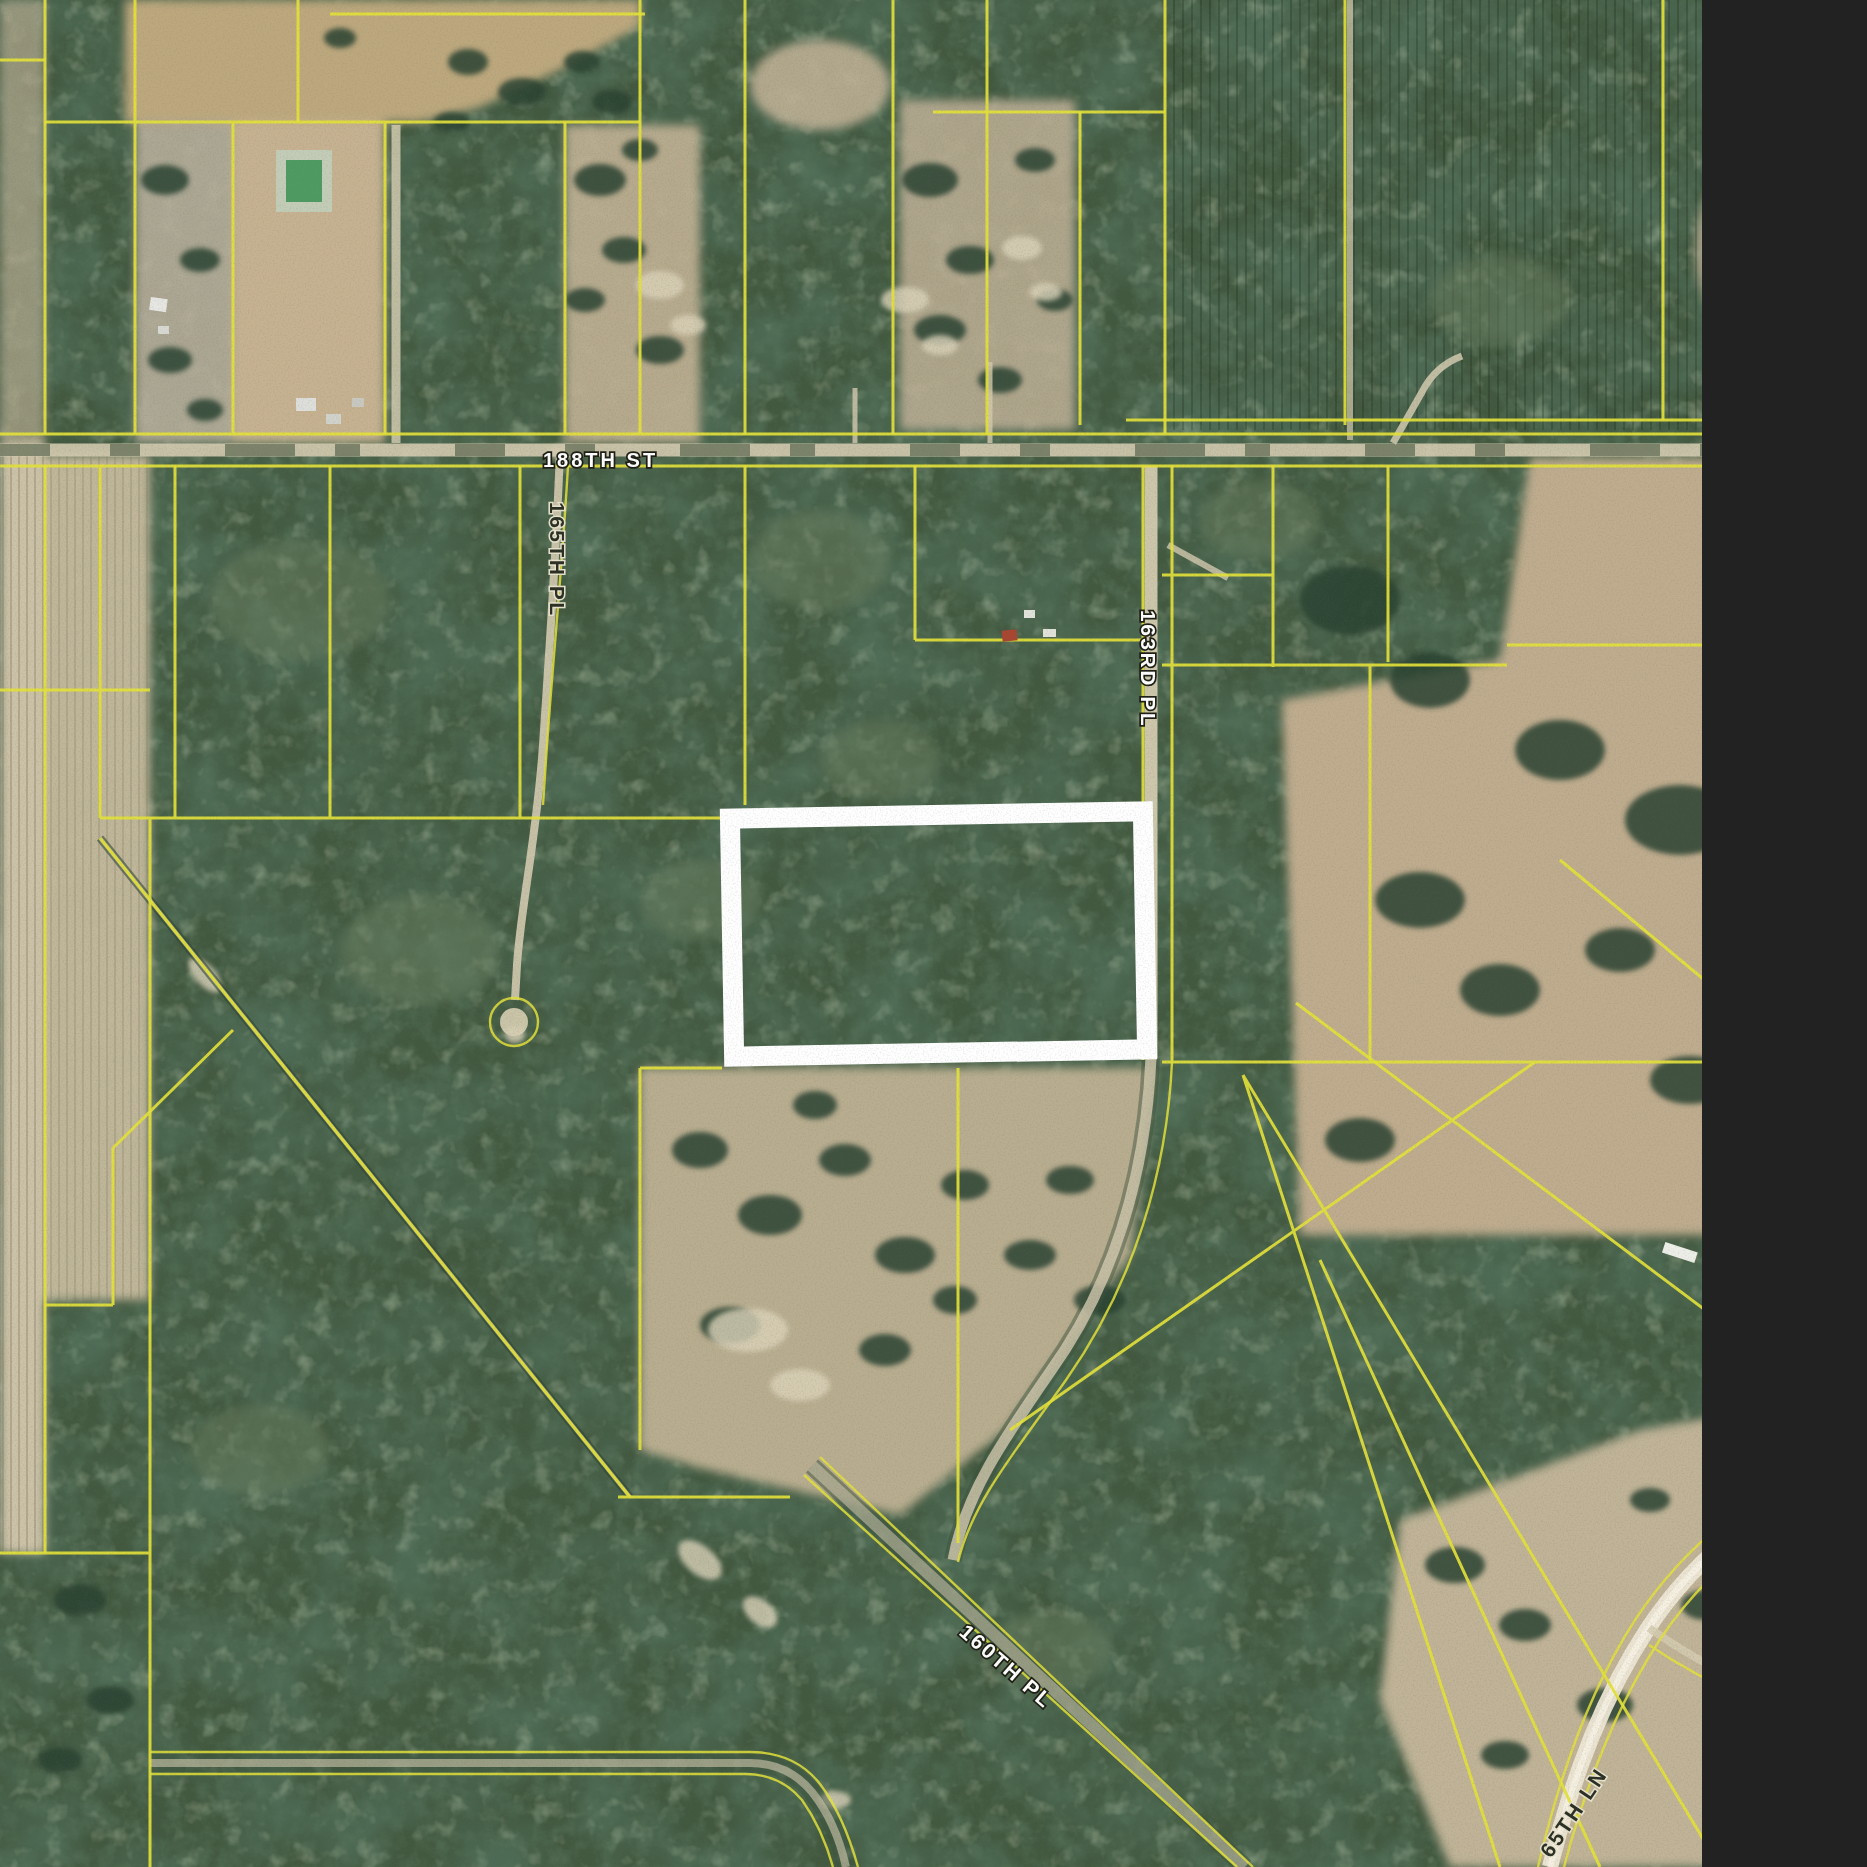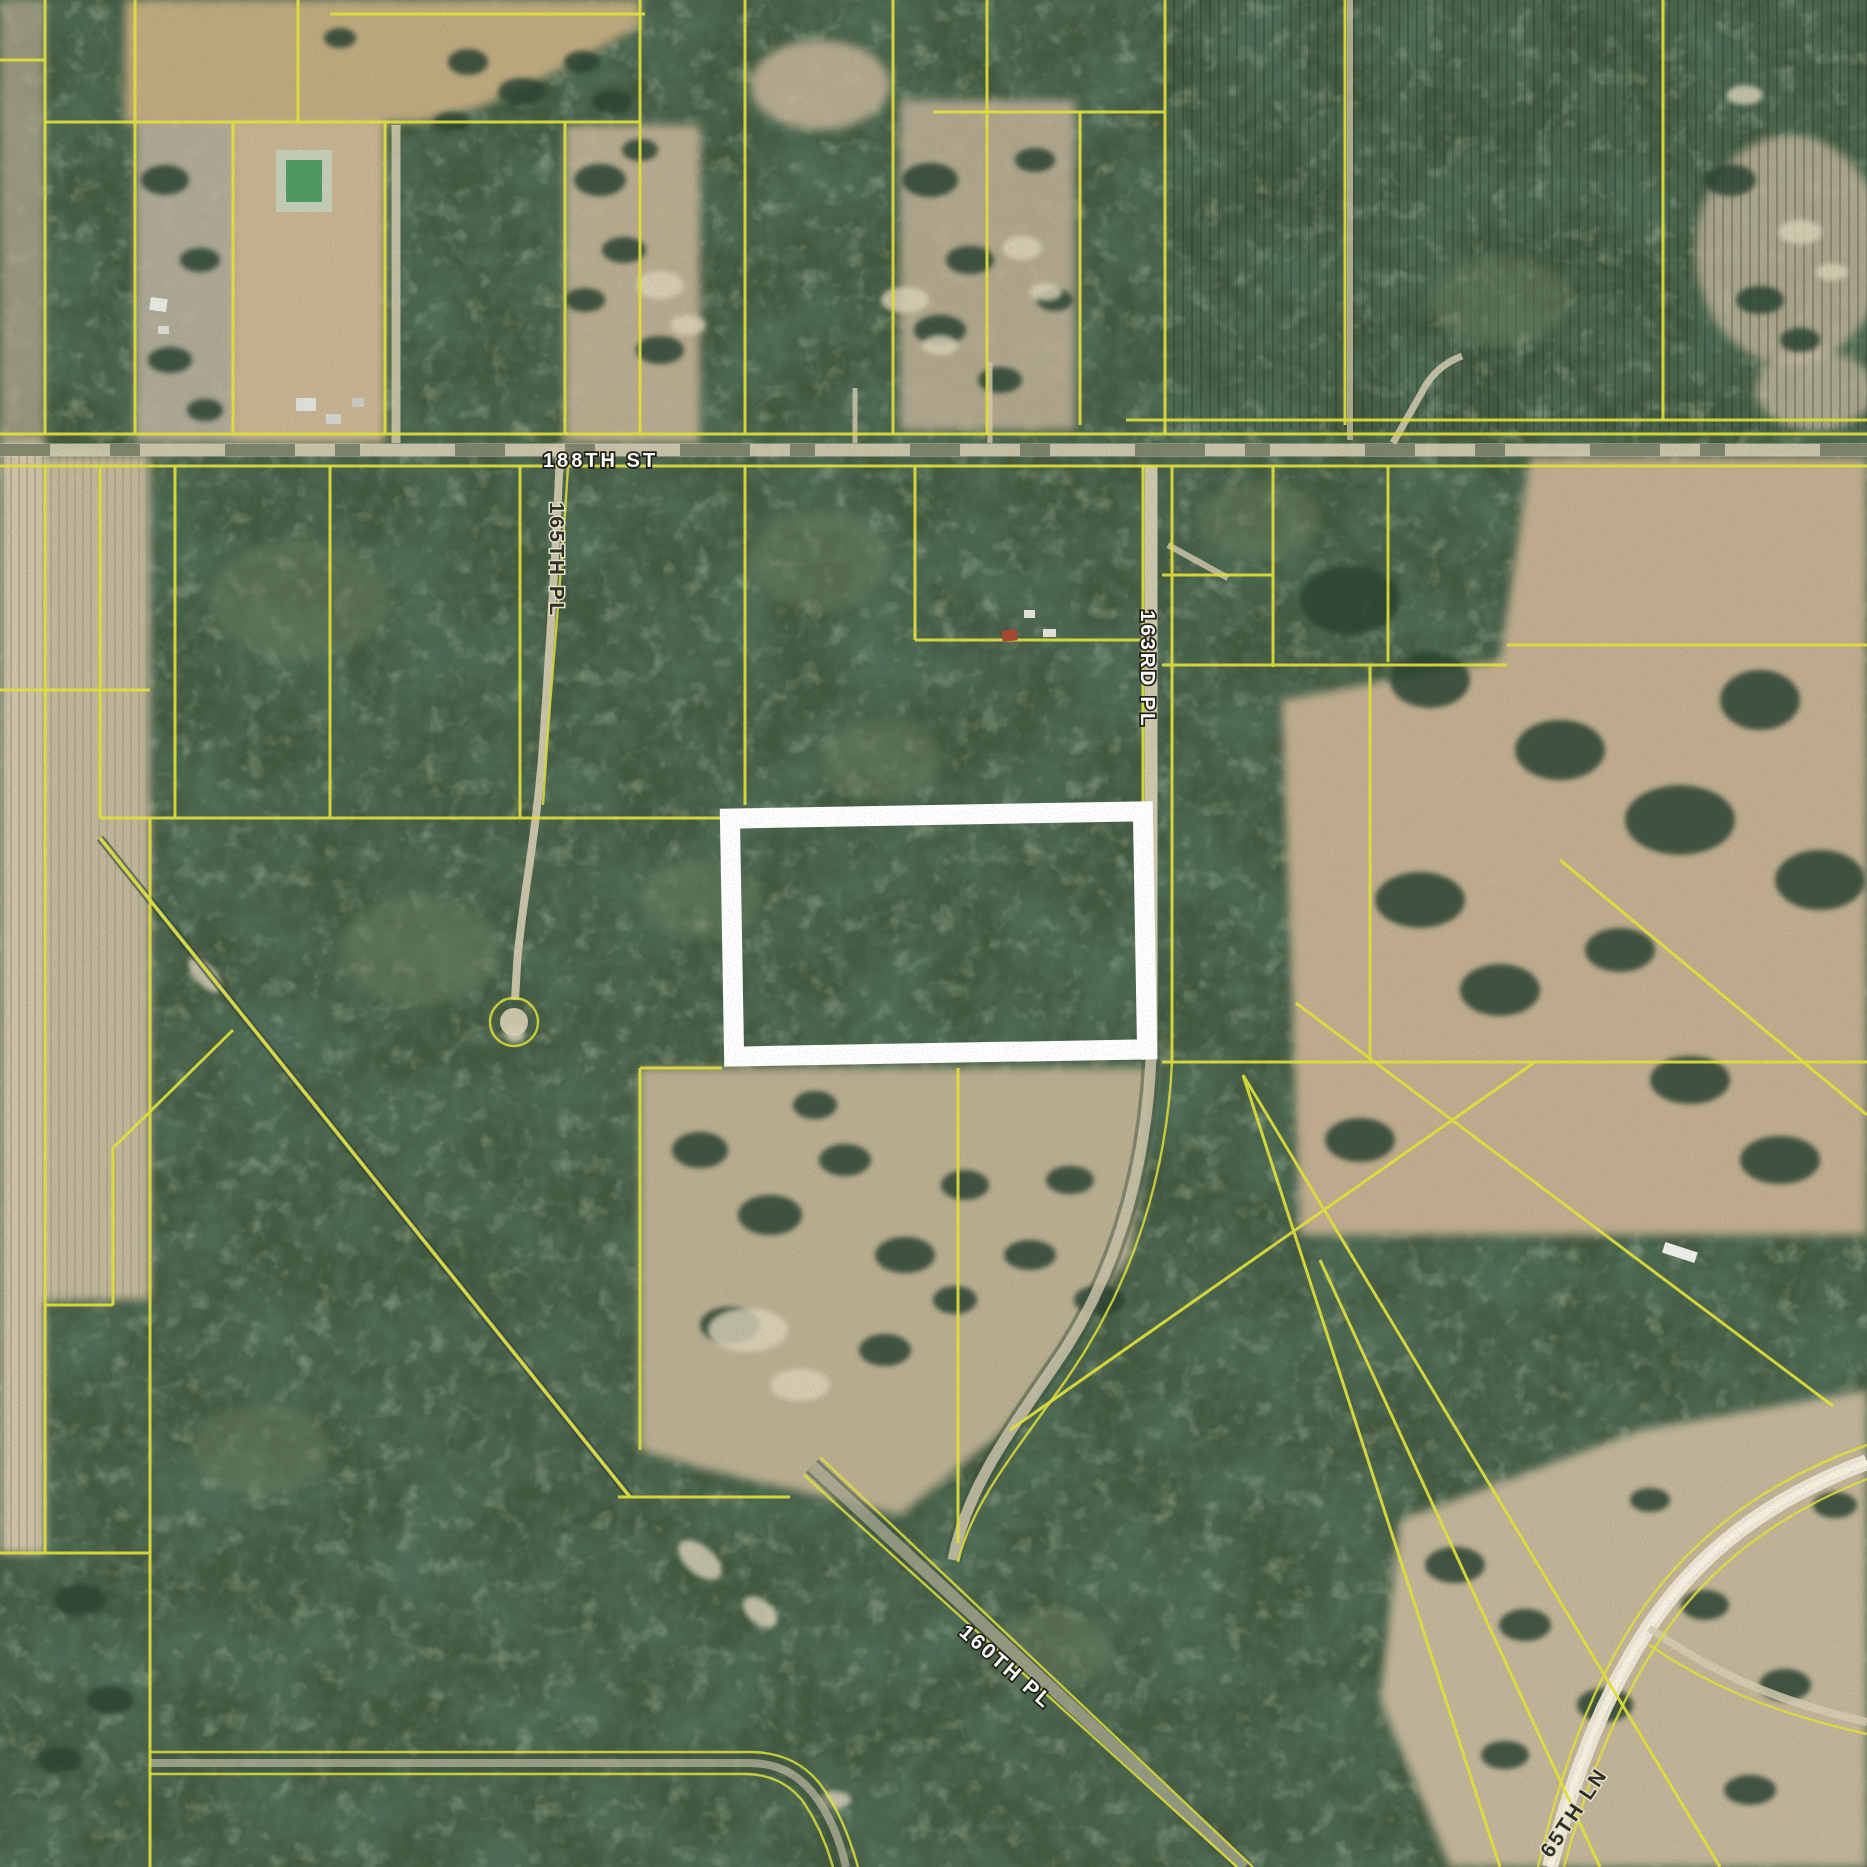--- a/index.html
+++ b/index.html
@@ -1,16 +1,16 @@
 <!DOCTYPE html>
 <html><head>
 <meta charset="utf-8">
 <style>
   html,body{margin:0;padding:0;background:#222;}
-  .stage{position:relative;width:1867px;height:1867px;overflow:hidden;background:#a21caf;
+  .stage{position:relative;width:1702px;height:1867px;overflow:hidden;background:#a21caf;
          font-family:"Liberation Sans", sans-serif;}
   svg{position:absolute;left:0;top:0;display:block;}
   .pline{fill:none;stroke:var(--parcel-line,#e3e13a);stroke-width:3;opacity:.92;}
   .pline-thin{fill:none;stroke:var(--parcel-line,#e3e13a);stroke-width:2.4;opacity:.85;}
   .road-pale{fill:none;stroke:var(--road,#d4cbb0);}
   .lbl{font-family:"Liberation Sans",sans-serif;font-weight:bold;font-size:21px;letter-spacing:2.5px;paint-order:stroke;}
   .lbl-light{fill:#ffffff;stroke:#1d1d14;stroke-width:3.5px;}
   .lbl-dark{fill:#2b2f23;stroke:#e8e2cd;stroke-width:3px;}
   .lbl-188{font-size:20px;letter-spacing:3px;}
 </style>

